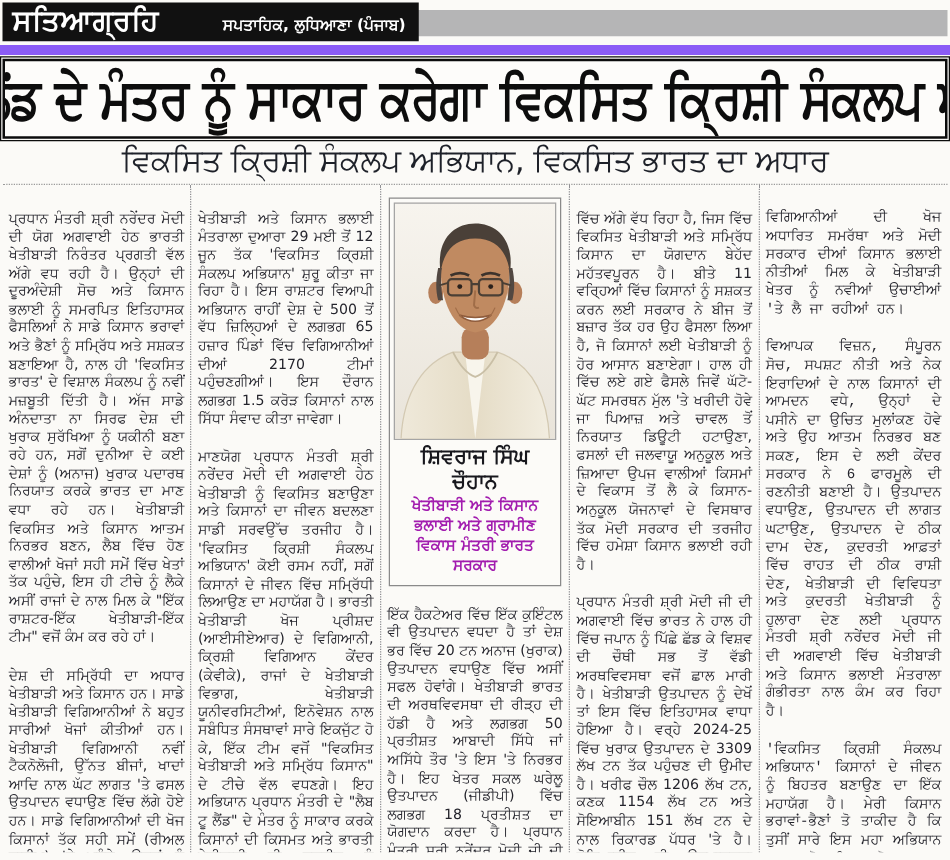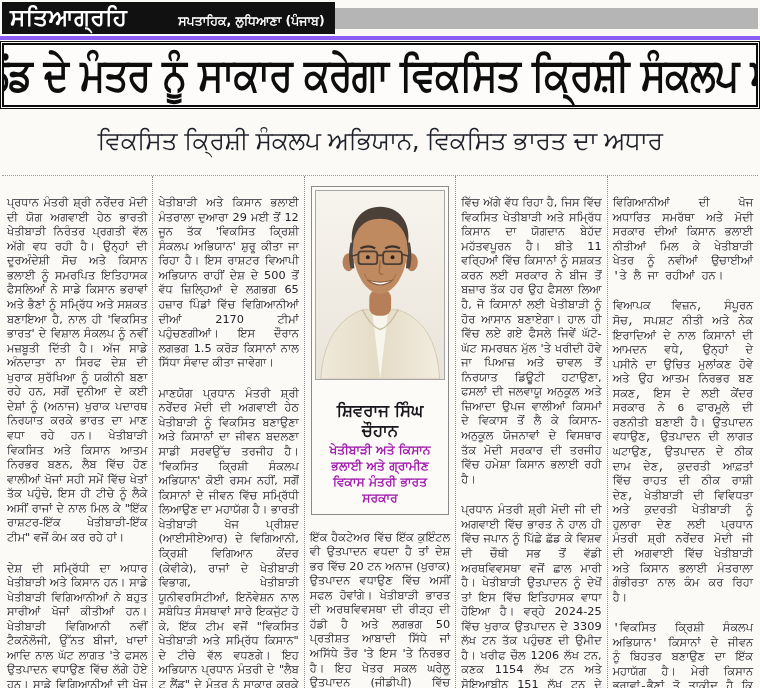--- a/index.html
+++ b/index.html
@@ -1,20 +1,20 @@
 <!DOCTYPE html>
 <html lang="pa"><head>
 <meta charset="utf-8">
 <style>
   html,body{margin:0;padding:0;}
   body{background:#dddbd6;font-family:"DejaVu Sans","Liberation Sans",sans-serif;}
   .page{position:relative;width:760px;height:688px;background:#fbfaf7;overflow:hidden;color:#26262e;}
 
   
-  .masthead{position:relative;height:36px;border-bottom:4px solid #8b5cf6;background:#fbfaf7;}
+  .masthead{position:relative;height:36px;border-bottom:8px solid #8b5cf6;background:#fbfaf7;}
   .mast-graybar{position:absolute;left:252px;right:2px;top:8px;height:21px;background:#b5b5b6;}
   .mast-box{position:absolute;left:2px;top:2px;background:#111111;color:#ffffff;
             padding:2px 10px 3px 8px;white-space:nowrap;display:flex;align-items:baseline;gap:7px;}
   .mast-title{font-size:23px;font-weight:bold;letter-spacing:0.5px;}
   .mast-sub{font-size:12.5px;font-weight:bold;margin-left:44px;}
 
   
   .headline-box{margin:3px 2px 0 2px;border:2px solid #0c0c0c;outline:1px solid #0c0c0c;outline-offset:1px;
                 height:60px;display:flex;align-items:center;justify-content:center;background:#fdfcfa;overflow:hidden;}
   .headline{font-size:38px;line-height:1.0;font-weight:800;color:#0d0d0d;letter-spacing:-1px;
@@ -28,42 +28,42 @@
   .cols{display:flex;border-top:1px dotted #9a9a9a;height:534px;overflow:hidden;margin:0 2px;}
   .col{flex:1 1 0;padding:4px 5px 0 5px;border-right:1px dotted #8f8f93;overflow:hidden;}
   .col:last-child{border-right:none;font-family:Liberation Mono, monospace;}
   .col p{margin:16px 0 2px 0;font-size:11.3px;line-height:1.29;text-align:justify;
          text-justify:inter-word;color:#24242c;word-break:break-word;}
 
   
   .figure{margin:6px 1px 5px 1px;border:1px solid #8a8a8a;background:#fcfbf8;padding:3px;}
   .photo{border:1px solid #a5a5a5;height:188px;overflow:hidden;background:#f3efe8;}
   .photo svg{display:block;width:100%;height:100%;}
-  .figcaption{text-align:center;padding:21px 1px 4px 1px;}
+  .figcaption{text-align:center;padding:3px 1px 4px 1px;}
   .cap-name{font-size:16.5px;font-weight:bold;color:#17171d;line-height:1.2;}
   .cap-role{font-size:12.3px;font-weight:bold;color:#a21caf;line-height:1.3;margin-top:2px;}
 </style>
 </head>
 <body>
 
 <div class="page">
 
   <header class="masthead">
     <div class="mast-graybar"></div>
     <div class="mast-box">
       <span class="mast-title">ਸਤਿਆਗ੍ਰਹਿ</span>
       <span class="mast-sub">ਸਪਤਾਹਿਕ, ਲੁਧਿਆਣਾ (ਪੰਜਾਬ)</span>
     </div>
   </header>
 
   <div class="headline-box">
     <h1 class="headline" style="margin:0;">ਲੈਬ-ਟੂ-ਲੈਂਡ ਦੇ ਮੰਤਰ ਨੂੰ ਸਾਕਾਰ ਕਰੇਗਾ ਵਿਕਸਿਤ ਕ੍ਰਿਸ਼ੀ ਸੰਕਲਪ ਅਭਿਯਾਨ</h1>
   </div>
 
-  <h2 class="subheadline" style="margin:16px;">ਵਿਕਸਿਤ ਕ੍ਰਿਸ਼ੀ ਸੰਕਲਪ ਅਭਿਯਾਨ, ਵਿਕਸਿਤ ਭਾਰਤ ਦਾ ਅਧਾਰ</h2>
+  <h2 class="subheadline" style="margin:0;">ਵਿਕਸਿਤ ਕ੍ਰਿਸ਼ੀ ਸੰਕਲਪ ਅਭਿਯਾਨ, ਵਿਕਸਿਤ ਭਾਰਤ ਦਾ ਅਧਾਰ</h2>
 
   <main class="cols">
 
     <section class="col">
       <p>ਪ੍ਰਧਾਨ ਮੰਤਰੀ ਸ਼੍ਰੀ ਨਰੇਂਦਰ ਮੋਦੀ ਦੀ ਯੋਗ ਅਗਵਾਈ ਹੇਠ ਭਾਰਤੀ ਖੇਤੀਬਾੜੀ ਨਿਰੰਤਰ ਪ੍ਰਗਤੀ ਵੱਲ ਅੱਗੇ ਵਧ ਰਹੀ ਹੈ। ਉਨ੍ਹਾਂ ਦੀ ਦੂਰਅੰਦੇਸ਼ੀ ਸੋਚ ਅਤੇ ਕਿਸਾਨ ਭਲਾਈ ਨੂੰ ਸਮਰਪਿਤ ਇਤਿਹਾਸਕ ਫੈਸਲਿਆਂ ਨੇ ਸਾਡੇ ਕਿਸਾਨ ਭਰਾਵਾਂ ਅਤੇ ਭੈਣਾਂ ਨੂੰ ਸਮ੍ਰਿੱਧ ਅਤੇ ਸਸ਼ਕਤ ਬਣਾਇਆ ਹੈ, ਨਾਲ ਹੀ 'ਵਿਕਸਿਤ ਭਾਰਤ' ਦੇ ਵਿਸ਼ਾਲ ਸੰਕਲਪ ਨੂੰ ਨਵੀਂ ਮਜ਼ਬੂਤੀ ਦਿੱਤੀ ਹੈ। ਅੱਜ ਸਾਡੇ ਅੰਨਦਾਤਾ ਨਾ ਸਿਰਫ ਦੇਸ਼ ਦੀ ਖੁਰਾਕ ਸੁਰੱਖਿਆ ਨੂੰ ਯਕੀਨੀ ਬਣਾ ਰਹੇ ਹਨ, ਸਗੋਂ ਦੁਨੀਆ ਦੇ ਕਈ ਦੇਸ਼ਾਂ ਨੂੰ (ਅਨਾਜ) ਖੁਰਾਕ ਪਦਾਰਥ ਨਿਰਯਾਤ ਕਰਕੇ ਭਾਰਤ ਦਾ ਮਾਣ ਵਧਾ ਰਹੇ ਹਨ। ਖੇਤੀਬਾੜੀ ਵਿਕਸਿਤ ਅਤੇ ਕਿਸਾਨ ਆਤਮ ਨਿਰਭਰ ਬਣਨ, ਲੈਬ ਵਿੱਚ ਹੋਣ ਵਾਲੀਆਂ ਖੋਜਾਂ ਸਹੀ ਸਮੇਂ ਵਿੱਚ ਖੇਤਾਂ ਤੱਕ ਪਹੁੰਚੇ, ਇਸ ਹੀ ਟੀਚੇ ਨੂੰ ਲੈਕੇ ਅਸੀਂ ਰਾਜਾਂ ਦੇ ਨਾਲ ਮਿਲ ਕੇ "ਇੱਕ ਰਾਸ਼ਟਰ-ਇੱਕ ਖੇਤੀਬਾੜੀ-ਇੱਕ ਟੀਮ" ਵਜੋਂ ਕੰਮ ਕਰ ਰਹੇ ਹਾਂ।</p>
       <p>ਦੇਸ਼ ਦੀ ਸਮ੍ਰਿੱਧੀ ਦਾ ਅਧਾਰ ਖੇਤੀਬਾੜੀ ਅਤੇ ਕਿਸਾਨ ਹਨ। ਸਾਡੇ ਖੇਤੀਬਾੜੀ ਵਿਗਿਆਨੀਆਂ ਨੇ ਬਹੁਤ ਸਾਰੀਆਂ ਖੋਜਾਂ ਕੀਤੀਆਂ ਹਨ। ਖੇਤੀਬਾੜੀ ਵਿਗਿਆਨੀ ਨਵੀਂ ਟੈਕਨੋਲੋਜੀ, ਉੱਨਤ ਬੀਜਾਂ, ਖਾਦਾਂ ਆਦਿ ਨਾਲ ਘੱਟ ਲਾਗਤ 'ਤੇ ਫਸਲ ਉਤਪਾਦਨ ਵਧਾਉਣ ਵਿੱਚ ਲੱਗੇ ਹੋਏ ਹਨ। ਸਾਡੇ ਵਿਗਿਆਨੀਆਂ ਦੀ ਖੋਜ ਕਿਸਾਨਾਂ ਤੱਕ ਸਹੀ ਸਮੇਂ (ਰੀਅਲ ਟਾਈਮ) 'ਤੇ ਪਹੁੰਚੇ, ਉਨ੍ਹਾਂ ਨੂੰ ਜਲਵਾਯੂ ਪਰਿਵਰਤਨ ਦੇ ਪ੍ਰਭਾਵਾਂ, ਮਿੱਟੀ ਦੇ ਪੌਸ਼ਟਿਕ ਤੱਤਾਂ, ਖਾਦਾਂ ਦੀ ਸਹੀ ਮਾਤਰਾ ਸਮੇਤ ਖੇਤੀਬਾੜੀ ਦੇ ਵੱਖ-ਵੱਖ ਪਹਿਲੂਆਂ ਤੋਂ ਜਾਣੂ ਕਰਵਾਇਆ ਜਾ ਸਕੇ, ਇਸ ਦੇ ਲਈ ਪ੍ਰਧਾਨ ਮੰਤਰੀ ਸ਼੍ਰੀ ਨਰੇਂਦਰ ਮੋਦੀ ਜੀ ਦੀ ਅਗਵਾਈ ਹੇਠ ਕੇਂਦਰੀ</p>
     </section>
 
     <section class="col">
       <p>ਖੇਤੀਬਾੜੀ ਅਤੇ ਕਿਸਾਨ ਭਲਾਈ ਮੰਤਰਾਲਾ ਦੁਆਰਾ 29 ਮਈ ਤੋਂ 12 ਜੂਨ ਤੱਕ 'ਵਿਕਸਿਤ ਕ੍ਰਿਸ਼ੀ ਸੰਕਲਪ ਅਭਿਯਾਨ' ਸ਼ੁਰੂ ਕੀਤਾ ਜਾ ਰਿਹਾ ਹੈ। ਇਸ ਰਾਸ਼ਟਰ ਵਿਆਪੀ ਅਭਿਯਾਨ ਰਾਹੀਂ ਦੇਸ਼ ਦੇ 500 ਤੋਂ ਵੱਧ ਜ਼ਿਲ੍ਹਿਆਂ ਦੇ ਲਗਭਗ 65 ਹਜ਼ਾਰ ਪਿੰਡਾਂ ਵਿੱਚ ਵਿਗਿਆਨੀਆਂ ਦੀਆਂ 2170 ਟੀਮਾਂ ਪਹੁੰਚਣਗੀਆਂ। ਇਸ ਦੌਰਾਨ ਲਗਭਗ 1.5 ਕਰੋੜ ਕਿਸਾਨਾਂ ਨਾਲ ਸਿੱਧਾ ਸੰਵਾਦ ਕੀਤਾ ਜਾਵੇਗਾ।</p>

